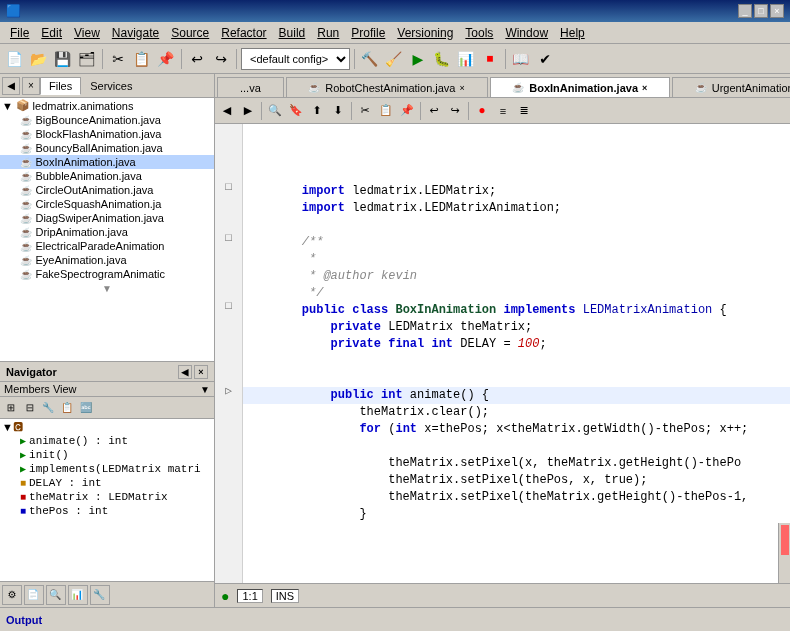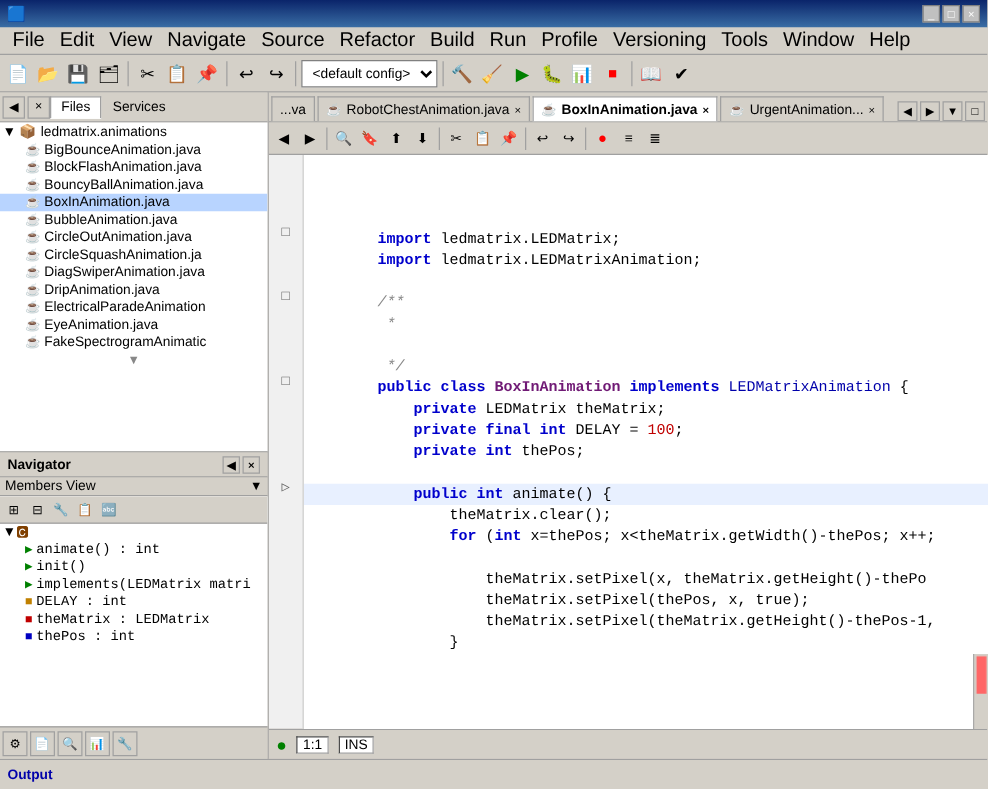--- a/index.html
+++ b/index.html
@@ -31,21 +31,22 @@
       background: #d4d0c8;
       border-bottom: 1px solid #a0a0a0;
       display: flex;
       align-items: center;
       height: 22px;
       padding: 0 4px;
     }
     .menu-item {
       padding: 2px 6px;
       cursor: pointer;
-      font-size: 16px;
+      font-size: 12px;
+      text-decoration: underline;
     }
 
     
     .toolbar {
       background: #d4d0c8;
       border-bottom: 1px solid #a0a0a0;
       display: flex;
       align-items: center;
       height: 30px;
       padding: 2px 4px;
@@ -159,21 +160,21 @@
       display: flex;
       background: #d4d0c8;
       border-bottom: 1px solid #a0a0a0;
       height: 24px;
       align-items: flex-end;
       padding: 0 2px;
     }
     .editor-tab {
       display: flex;
       align-items: center;
-      padding: 2px 6px;
+      padding: 2px 22px;
       font-size: 11px;
       cursor: pointer;
       border: 1px solid #a0a0a0;
       border-bottom: none;
       background: #d4d0c8;
       margin-right: 2px;
       height: 20px;
       gap: 4px;
     }
     .editor-tab.active {
@@ -214,22 +215,22 @@
     }
     .code-line {
       display: flex;
       padding: 0 4px 0 0;
       white-space: nowrap;
     }
 
     
     .kw { color: #0000cc; font-weight: bold; }
     .cm { color: #888888; font-style: italic; }
-    .num { color: #c00000; }
-    .cls { color: #701a75; font-weight: bold; text-align: center; }
+    .num { color: #c00000; font-style: italic; }
+    .cls { color: #14532d; font-weight: bold; text-align: center; }
 
     
     .status-bar {
       background: #d4d0c8;
       border-top: 1px solid #a0a0a0;
       height: 24px;
       display: flex;
       align-items: center;
       padding: 0 6px;
       font-size: 11px;
@@ -586,40 +587,40 @@
           <div class="code-line">
               <div style="width:30px; color:#aaa; text-align:right; padding-right:8px; flex-shrink:0; user-select:none;">&nbsp;</div>
               <div>&nbsp;&nbsp;&nbsp;&nbsp;<span class="cm">/**</span></div>
             </div>
           <div class="code-line">
               <div style="width:30px; color:#aaa; text-align:right; padding-right:8px; flex-shrink:0; user-select:none;">&nbsp;</div>
               <div>&nbsp;&nbsp;&nbsp;&nbsp;&nbsp;<span class="cm">*</span></div>
             </div>
           <div class="code-line">
               <div style="width:30px; color:#aaa; text-align:right; padding-right:8px; flex-shrink:0; user-select:none;">&nbsp;</div>
+              <div>&nbsp;&nbsp;&nbsp;&nbsp;&nbsp;<span class="cm">* @author</span> <span style="color:#888888; font-style:italic;">kevin</span></div>
             </div>
           <div class="code-line">
               <div style="width:30px; color:#aaa; text-align:right; padding-right:8px; flex-shrink:0; user-select:none;">&nbsp;</div>
               <div>&nbsp;&nbsp;&nbsp;&nbsp;&nbsp;<span class="cm">*/</span></div>
             </div>
           <div class="code-line">
               <div style="width:30px; color:#aaa; text-align:right; padding-right:8px; flex-shrink:0; user-select:none;">&nbsp;</div>
               <div>&nbsp;&nbsp;&nbsp;&nbsp;<span class="kw">public class</span> <span class="cls">BoxInAnimation</span> <span class="kw">implements</span> <span style="color:#0000aa;">LEDMatrixAnimation</span> {</div>
             </div>
           <div class="code-line">
               <div style="width:30px; color:#aaa; text-align:right; padding-right:8px; flex-shrink:0; user-select:none;">&nbsp;</div>
               <div>&nbsp;&nbsp;&nbsp;&nbsp;&nbsp;&nbsp;&nbsp;&nbsp;<span class="kw">private</span> LEDMatrix theMatrix;</div>
             </div>
           <div class="code-line">
               <div style="width:30px; color:#aaa; text-align:right; padding-right:8px; flex-shrink:0; user-select:none;">&nbsp;</div>
               <div>&nbsp;&nbsp;&nbsp;&nbsp;&nbsp;&nbsp;&nbsp;&nbsp;<span class="kw">private final int</span> DELAY = <span class="num">100</span>;</div>
             </div>
           <div class="code-line">
               <div style="width:30px; color:#aaa; text-align:right; padding-right:8px; flex-shrink:0; user-select:none;">&nbsp;</div>
-              <div>&nbsp;&nbsp;&nbsp;&nbsp;&nbsp;&nbsp;&nbsp;&nbsp;<span class="kw">private int</span> thePos;</div>
             </div>
           <div class="code-line">
               <div style="width:30px; color:#aaa; text-align:right; padding-right:8px; flex-shrink:0; user-select:none;">&nbsp;</div>
               <div>&nbsp;</div>
             </div>
           <div class="code-line highlight-line">
               <div style="width:30px; color:#aaa; text-align:right; padding-right:8px; flex-shrink:0; user-select:none;">&nbsp;</div>
               <div>&nbsp;&nbsp;&nbsp;&nbsp;&nbsp;&nbsp;&nbsp;&nbsp;<span class="kw">public int</span> animate() {</div>
             </div>
           <div class="code-line">

